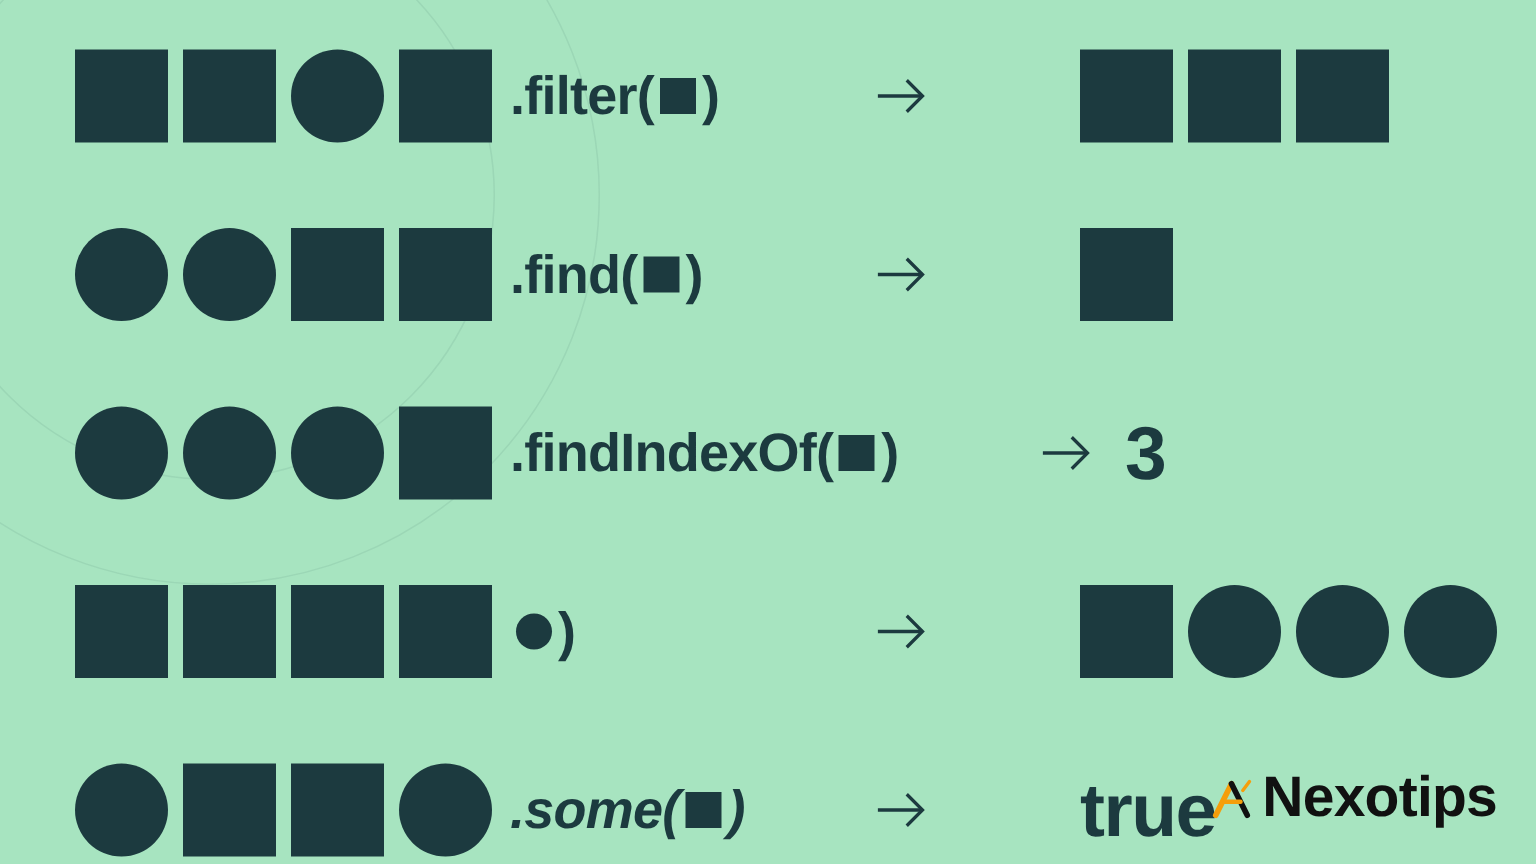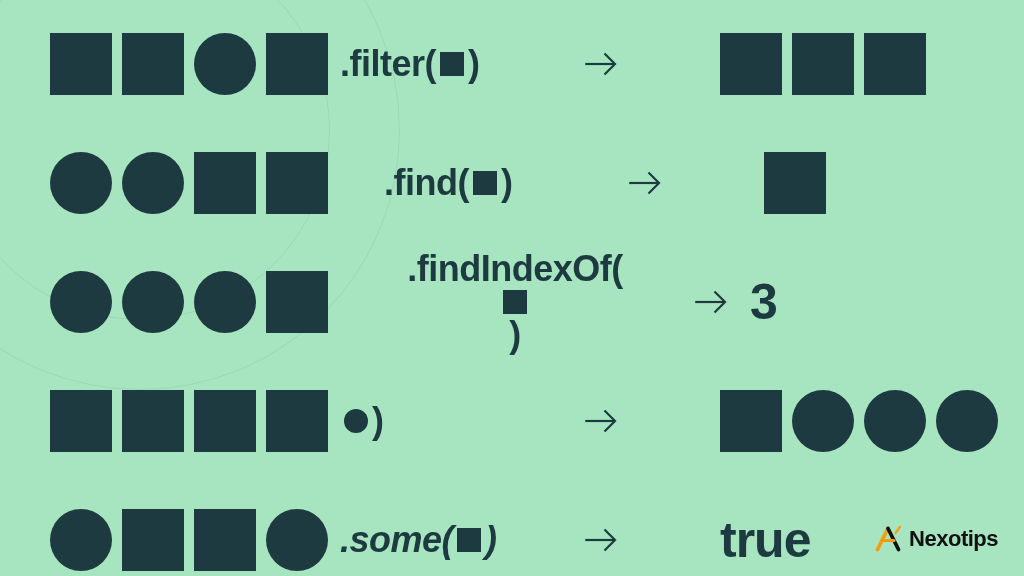--- a/index.html
+++ b/index.html
@@ -86,21 +86,21 @@
 
     .logo {
       position: absolute;
       right: 26px;
       bottom: 22px;
       display: flex;
       align-items: center;
       gap: 6px;
     }
     .logo-text {
-      font-size: 22px;
+      font-size: 38px;
       font-weight: 700;
       color: #111;
       letter-spacing: -0.5px;
     }
     .logo-icon { width: 30px; height: 30px; }
   </style>
 </head>
 <body>
 
 <div class="bg-circle bg-circle-1"></div>
@@ -131,21 +131,21 @@
         <div class="shape"></div>
       </div>
     </div>
     <div class="row">
       <div class="input-shapes">
         <div class="shape circle"></div>
         <div class="shape circle"></div>
         <div class="shape"></div>
         <div class="shape"></div>
       </div>
-      <div class="method" style="width: 240px; margin-left: 44px;">
+      <div class="method" style="width: 240px;">
         <span>.find(</span>
         <span class="shape sm arg-shape"></span>
         <span>)</span>
       </div>
       <div class="arrow-col" style="width: 140px;">
         <svg class="arrow" viewBox="0 0 48 48">
           <line x1="6" y1="24" x2="40" y2="24"></line>
           <polyline points="28,12 40,24 28,36"></polyline>
         </svg>
       </div>
@@ -153,21 +153,21 @@
         <div class="shape"></div>
       </div>
     </div>
     <div class="row">
       <div class="input-shapes">
         <div class="shape circle"></div>
         <div class="shape circle"></div>
         <div class="shape circle"></div>
         <div class="shape"></div>
       </div>
-      <div class="method" style="width: 350px; flex-direction: column;">
+      <div class="method" style="width: 350px;">
         <span>.findIndexOf(</span>
         <span class="shape sm arg-shape"></span>
         <span>)</span>
       </div>
       <div class="arrow-col" style="width: 60px;">
         <svg class="arrow" viewBox="0 0 48 48">
           <line x1="6" y1="24" x2="40" y2="24"></line>
           <polyline points="28,12 40,24 28,36"></polyline>
         </svg>
       </div>

